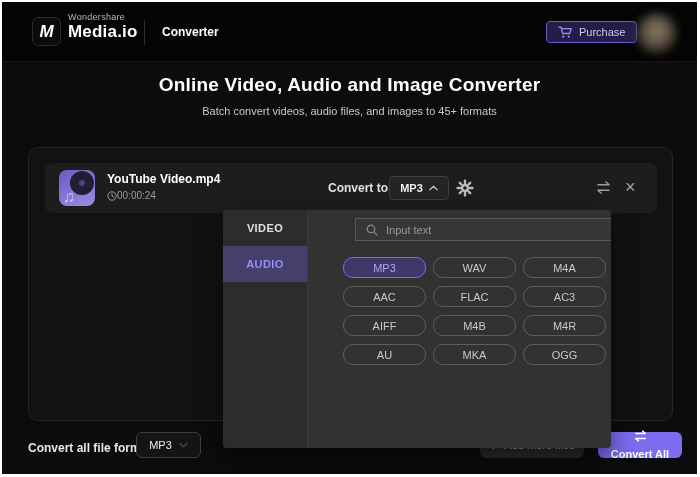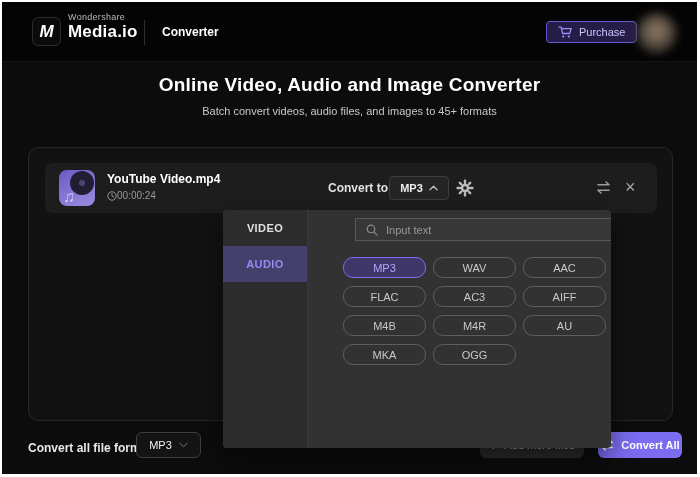--- a/index.html
+++ b/index.html
@@ -50,21 +50,21 @@
   .search-box input::placeholder { color:#989898; }
   .fmt-grid { position:absolute; left:15px; top:47px; width:278px; display:flex; flex-wrap:wrap; gap:8px 7px; }
   .fmt-btn { width:83px; height:21px; border:1px solid #5e5e5e; border-radius:10px; background:transparent; color:#c9c9c9; font-size:11px; display:flex; align-items:center; justify-content:center; cursor:pointer; font-family:"Liberation Sans",sans-serif; }
   .fmt-btn.selected { border:1px solid #7b6cf0; background:#3e3768; color:#b3a7ff; }
 
   
   .footer-label { position:absolute; left:26px; top:439px; font-size:12px; font-weight:600; color:#e8e8e8; }
   .footer-select { position:absolute; left:134px; top:430px; width:65px; height:26px; background:#141414; border:1px solid #3f3f3f; border-radius:6px; display:flex; align-items:center; justify-content:center; gap:7px; color:#eee; font-size:11px; cursor:pointer; }
   .add-files-btn { position:absolute; left:478px; top:430px; width:104px; height:26px; background:#2b2b2b; border:none; border-radius:6px; color:#b0b0b0; font-size:11px; display:flex; align-items:center; justify-content:center; gap:7px; cursor:pointer; z-index:1; font-family:"Liberation Sans",sans-serif; }
   .add-files-btn .plus { font-size:14px; line-height:1; }
-  .convert-all-btn { position:absolute; left:596px; top:430px; width:84px; height:26px; background:#7b6cf0; border:none; border-radius:6px; color:#fff; font-size:11px; font-weight:600; display:flex; align-items:center; justify-content:center; gap:6px; cursor:pointer; z-index:1; font-family:"Liberation Sans",sans-serif; }
+  .convert-all-btn { position:absolute; left:596px; top:430px; width:84px; height:26px; background:#7b6cf0; border:none; border-radius:6px; color:#fff; font-size:11px; font-weight:600; display:flex; align-items:center; justify-content:center; gap:6px; cursor:pointer; z-index:1; font-family:"Liberation Sans",sans-serif;flex-direction:column; }
 
   svg { display:block; }
 </style>
 </head>
 <body>
 
 <div class="frame">
 <div class="app">
 
   <div class="header">
@@ -155,20 +155,21 @@
           <svg width="12" height="12" viewBox="0 0 13 13">
             <circle cx="5.4" cy="5.4" r="4.1" fill="none" stroke="#8d8d8d" stroke-width="1.3"></circle>
             <line x1="8.6" y1="8.6" x2="12" y2="12" stroke="#8d8d8d" stroke-width="1.3" stroke-linecap="round"></line>
           </svg>
         </span>
         <input type="text" placeholder="Input text" style="">
       </div>
       <div class="fmt-grid">
         <button class="fmt-btn selected">MP3</button>
         <button class="fmt-btn">WAV</button>
+        <button class="fmt-btn">M4A</button>
         <button class="fmt-btn">AAC</button>
         <button class="fmt-btn">FLAC</button>
         <button class="fmt-btn">AC3</button>
         <button class="fmt-btn">AIFF</button>
         <button class="fmt-btn">M4B</button>
         <button class="fmt-btn">M4R</button>
         <button class="fmt-btn">AU</button>
         <button class="fmt-btn">MKA</button>
         <button class="fmt-btn">OGG</button>
       </div>

